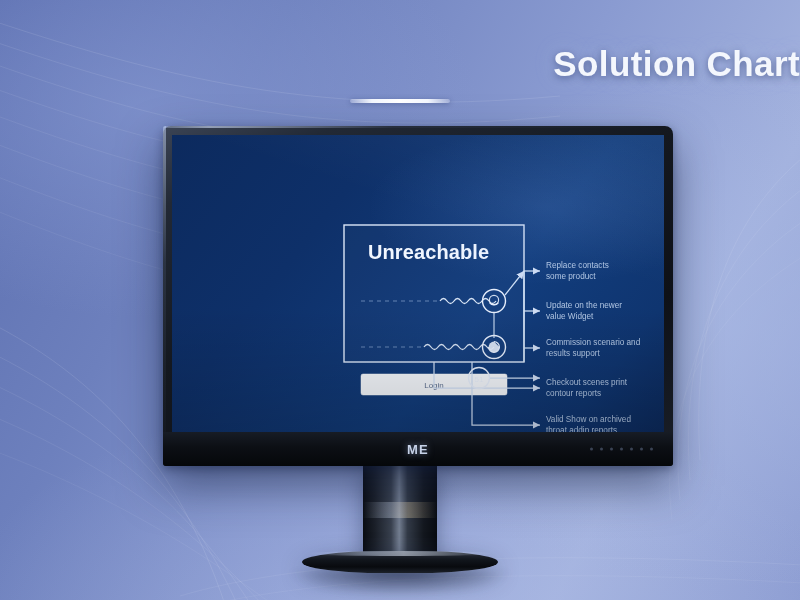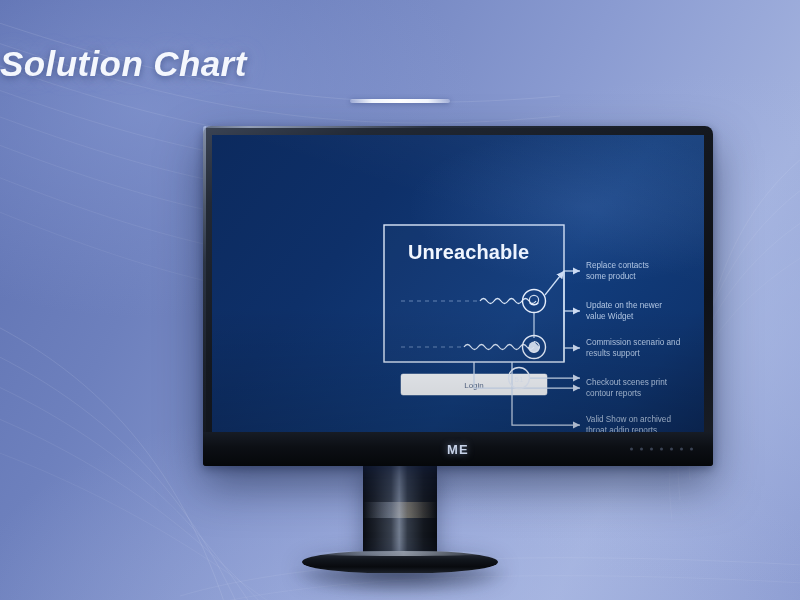--- a/index.html
+++ b/index.html
@@ -17,36 +17,36 @@
       radial-gradient(ellipse 60% 50% at 18% 18%, rgba(140,158,214,.55), rgba(0,0,0,0) 70%),
       radial-gradient(ellipse 70% 60% at 92% 55%, rgba(168,184,228,.50), rgba(0,0,0,0) 72%),
       radial-gradient(ellipse 80% 55% at 50% 104%, rgba(176,190,232,.45), rgba(0,0,0,0) 70%),
       linear-gradient(118deg,#5c6fb0 0%,#6d80bd 26%,#8a9bd1 55%,#a3b2de 78%,#8d9dd2 100%);
   }
   #bgsvg { position:absolute; inset:0; width:800px; height:600px; }
 
   
   #titlewrap {
     position:absolute; top:44px; left:0; width:800px;
-    text-align:left; z-index:5;font-style:italic;
+    text-align:right; z-index:5;
   }
   #title {
     font-size:35px; font-weight:bold; color:#f4f7fd;
     letter-spacing:.4px;
     text-shadow:0 2px 7px rgba(30,45,95,.50), 0 0 22px rgba(210,224,255,.28);
   }
   #titlerule {
     width:100px; height:4px; margin:15px auto 0;
     background:linear-gradient(90deg,rgba(255,255,255,.25),#f2f6fd 22%,#ffffff 50%,#f2f6fd 78%,rgba(255,255,255,.25));
     border-radius:2px;
     box-shadow:0 1px 5px rgba(30,45,95,.35);
   }
 
   
-  #monitor { position:absolute; left:163px; top:126px; width:510px; height:340px; z-index:4;margin-left:40px; }
+  #monitor { position:absolute; left:163px; top:126px; width:510px; height:340px; z-index:4; }
   #bezel {
     position:absolute; inset:0;
     background:linear-gradient(155deg,#3b4455 0%,#222935 14%,#14181f 42%,#0e1117 70%,#1a1f28 100%);
     border-radius:8px 8px 3px 3px;
     padding:9px 9px 0 9px;
     box-shadow:0 20px 44px rgba(18,28,60,.52), 0 3px 10px rgba(18,28,60,.40);
   }
   #bezel::before {
     content:""; position:absolute; left:0; top:0; width:3px; height:100%;
     background:linear-gradient(180deg,rgba(190,205,235,.55),rgba(120,138,180,.16) 40%,rgba(0,0,0,0));

